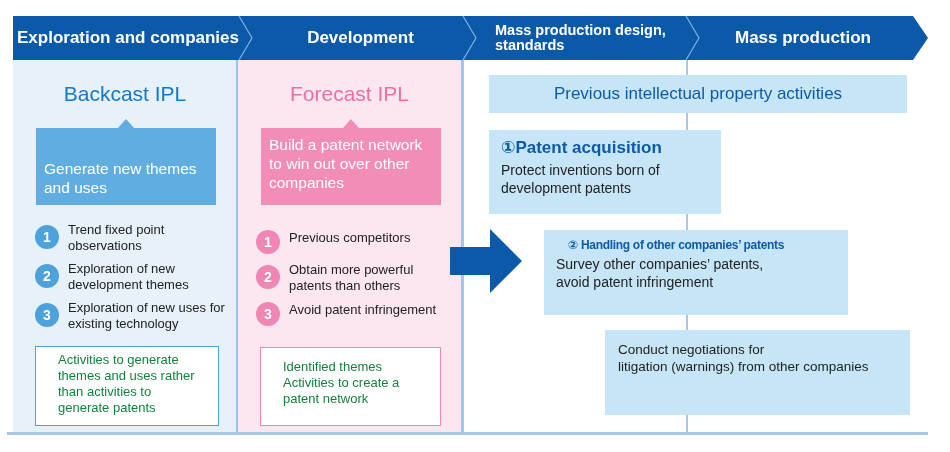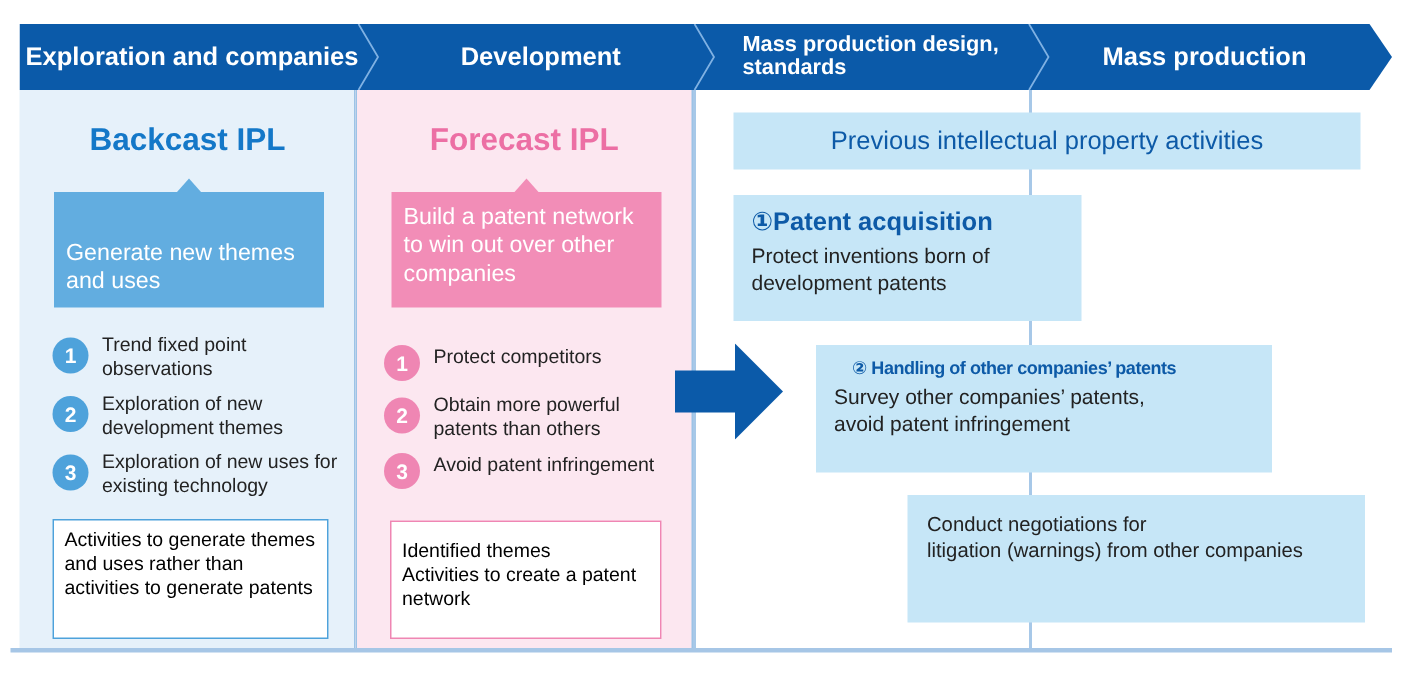--- a/index.html
+++ b/index.html
@@ -19,21 +19,21 @@
   .rl-4 { left: 690px; width: 200px; font-size: 17px; }
 
   
   .col { position: absolute; top: 60px; height: 374px; }
   .col-1 { left: 13px; width: 224px; background: #e6f1fa; border-right: 1px solid #9cc3e6; }
   .col-2 { left: 237px; width: 225px; background: #fce7f0; border-right: 1px solid #9cc3e6; border-left: 1px solid #9cc3e6; }
   .divider-v { position: absolute; top: 60px; width: 1.5px; height: 374px; background: #a7c8e8; }
   .bottom-line-full { position: absolute; left: 7px; top: 432px; width: 494px; height: 3px; background: #a6c6e6; }
 
   
-  .col-title { position: absolute; font-size: 21px; font-weight: bold; text-align: center; }
+  .col-title { position: absolute; font-size: 21px; font-weight: normal; text-align: center; }
   .t-back { left: 13px; width: 224px; top: 82px; color: #1478c8; }
   .t-fore { left: 237px; width: 225px; top: 82px; color: #ec6fa4; }
 
   
   .callout { position: absolute; color: #ffffff; font-size: 15.5px; line-height: 1.22; padding: 10px 8px; }
   .callout::before {
     content: ""; position: absolute; top: -9px; left: 50%; transform: translateX(-50%);
     border-left: 8px solid transparent; border-right: 8px solid transparent; border-bottom: 9px solid;
   }
   .c-back { left: 36px; top: 128px; width: 180px; height: 77px; background: #62ade0; padding-top: 32px; }
@@ -53,21 +53,21 @@
   .nl-back .badge { background: #4ea2db; }
   .nl-fore .badge { background: #ef86b3; }
   .nl-back .nitem { height: 39px; width: 200px; }
   .nl-back .nitem:nth-child(3) { height: 36px; }
   .nl-fore .nitem { height: 35px; width: 200px; }
   .nl-fore .nitem:nth-child(2) { height: 37px; }
   .nl-fore .nitem .txt { padding-top: 3px; }
   .nl-fore .nitem:nth-child(2) .txt { padding-top: 0; }
 
   
-  .note { position: absolute; background: #fff; font-size: 13px; line-height: 1.22; color: #000000; padding: 5px 7px; }
+  .note { position: absolute; background: #fff; font-size: 13px; line-height: 1.22; color: #15803d; padding: 5px 22px; }
   .n-back { left: 35px; top: 346px; width: 184px; height: 80px; border: 1.5px solid #4ea2db; }
   .n-fore { left: 260px; top: 347px; width: 181px; height: 79px; border: 1.5px solid #ef86b3; padding-top: 11px; }
 
   
   .prev-banner {
     position: absolute; left: 489px; top: 75px; width: 418px; height: 38px; background: #c6e6f7;
     color: #0d5aa7; font-weight: normal; font-size: 17px; display: flex; align-items: center; justify-content: center;
   }
   .act { position: absolute; background: #c6e6f7; padding: 8px 12px; }
   .act-1 { left: 489px; top: 130px; width: 232px; height: 84px; }
@@ -119,21 +119,21 @@
     <span class="txt">Exploration of new uses for existing technology</span>
   </li>
 </ul>
 <div class="note n-back">Activities to generate themes and uses rather than activities to generate patents</div>
 
 <div class="col-title t-fore">Forecast IPL</div>
 <div class="callout c-fore">Build a patent network to win out over other companies</div>
 <ul class="nlist nl-fore">
   <li class="nitem">
     <span class="badge">1</span>
-    <span class="txt">Protect competitors</span>
+    <span class="txt">Previous competitors</span>
   </li>
   <li class="nitem">
     <span class="badge">2</span>
     <span class="txt">Obtain more powerful patents than others</span>
   </li>
   <li class="nitem">
     <span class="badge">3</span>
     <span class="txt">Avoid patent infringement</span>
   </li>
 </ul>

